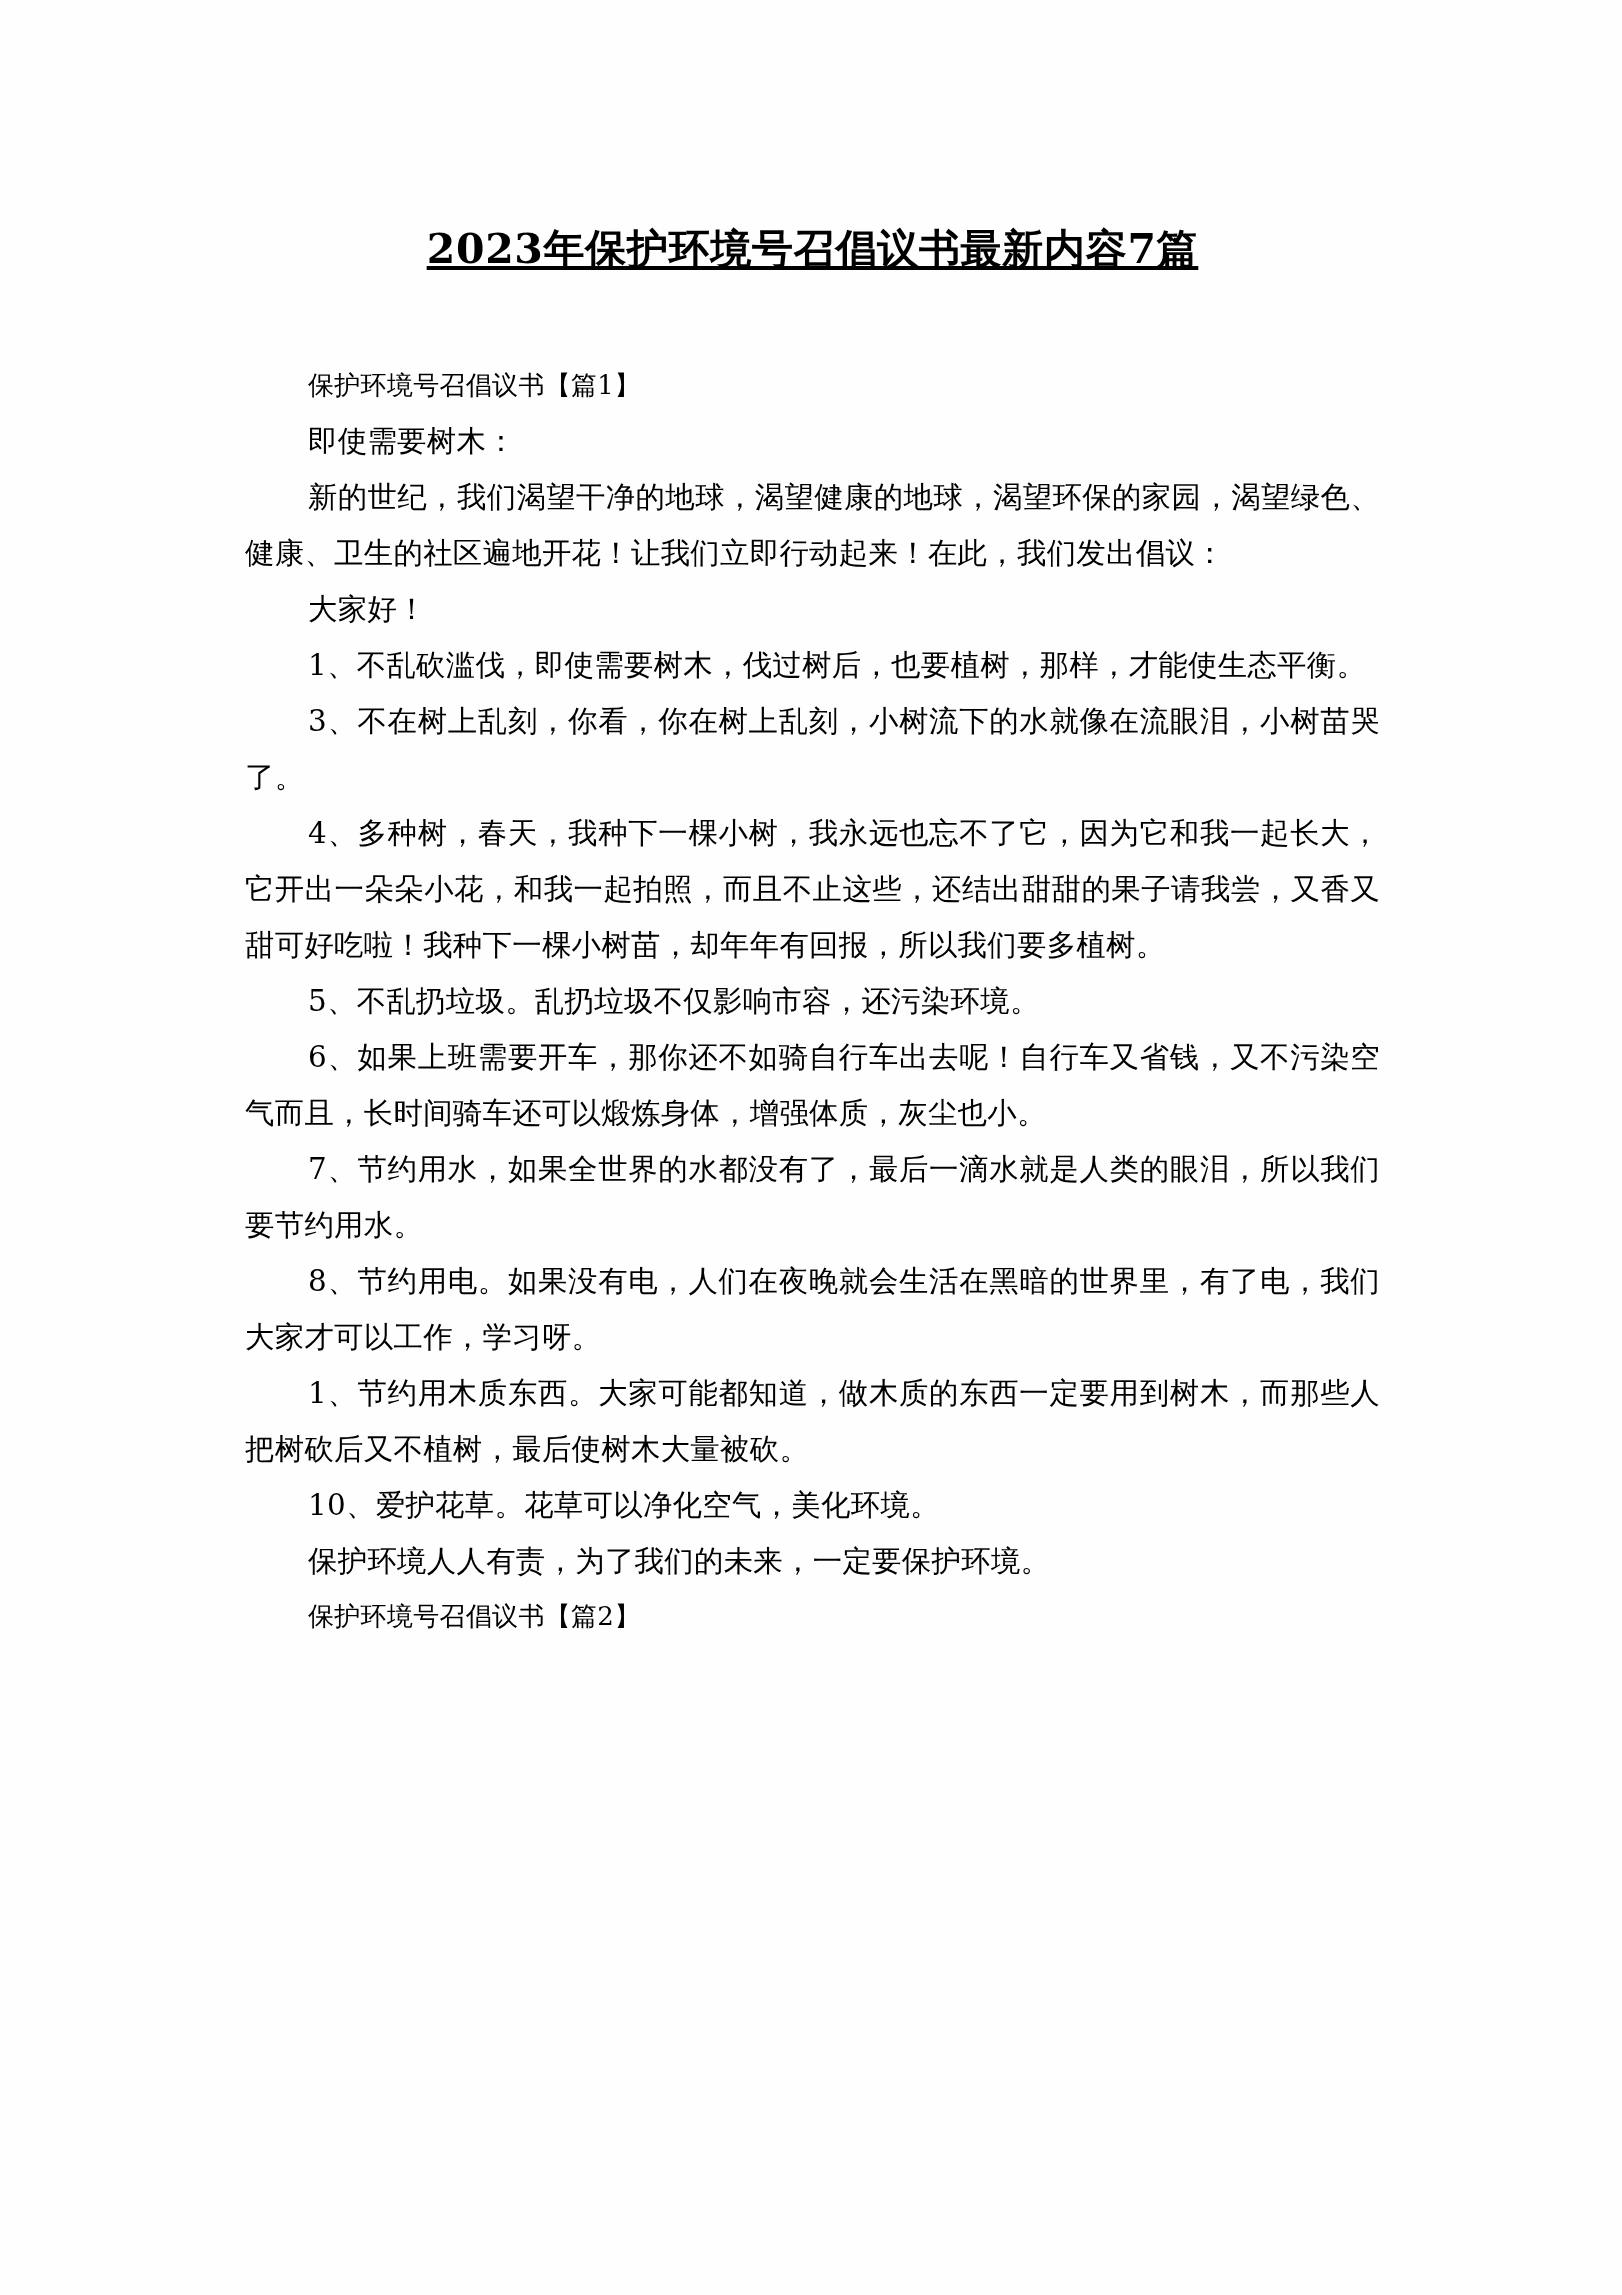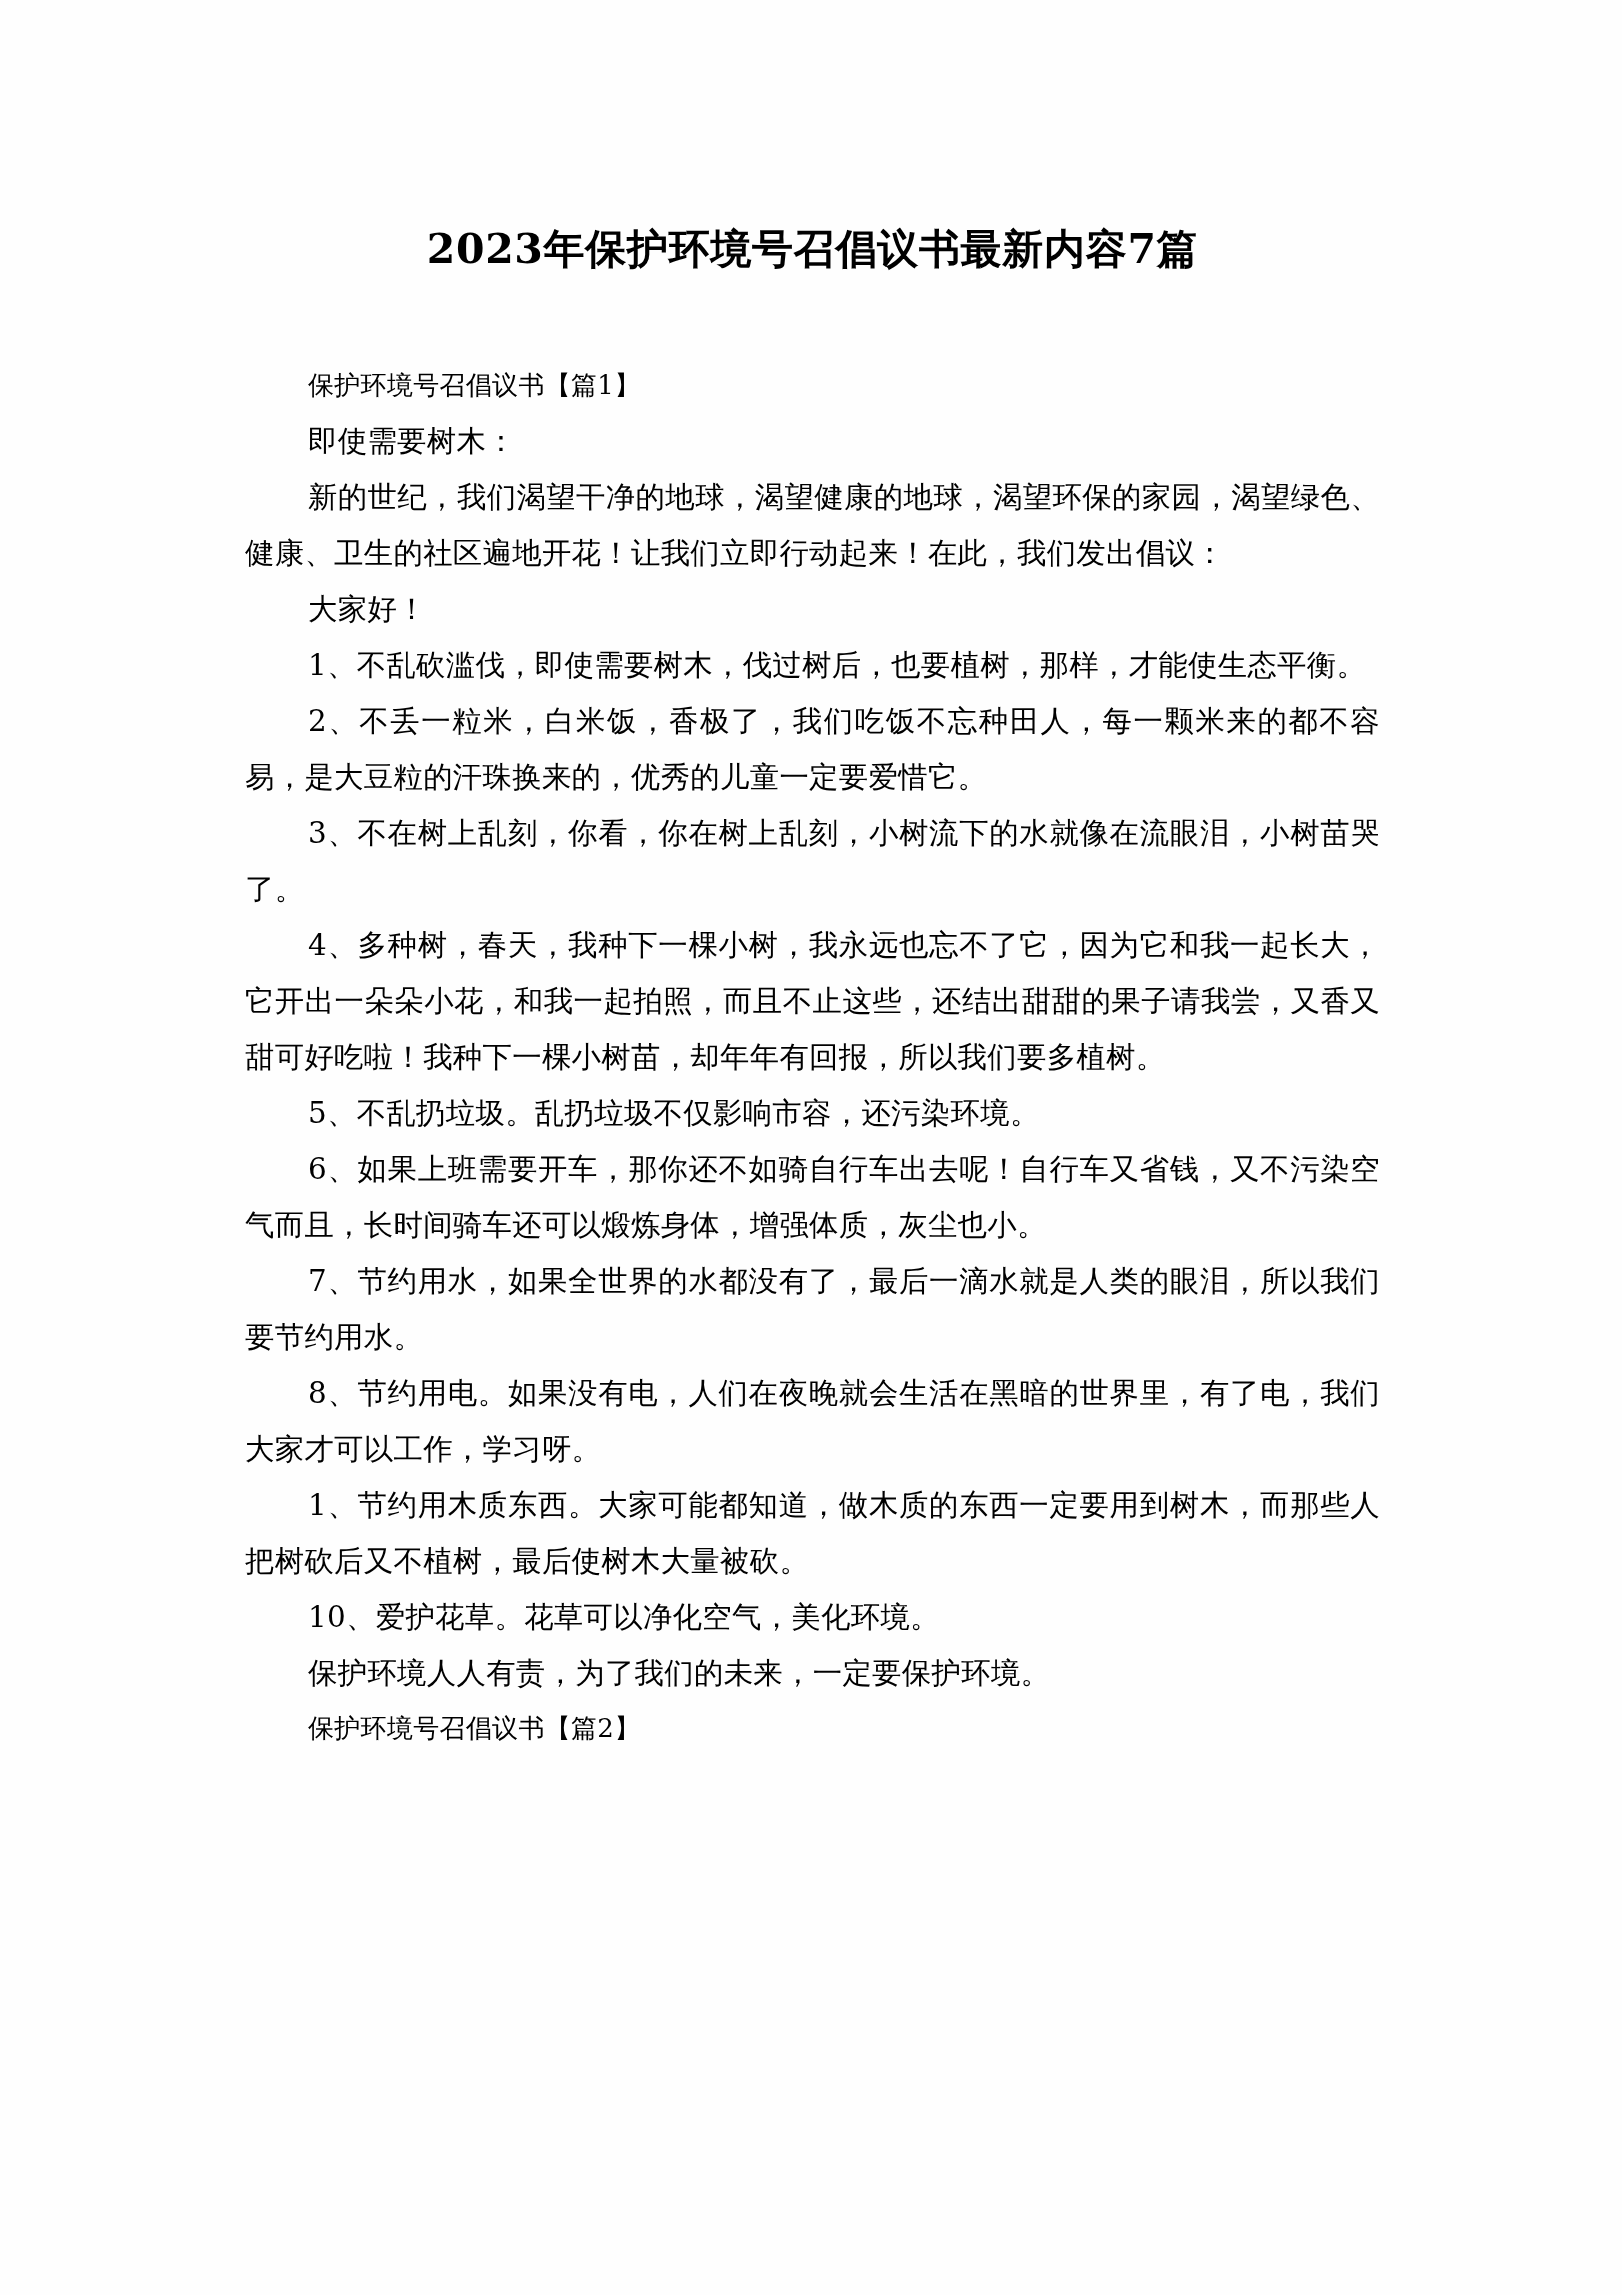--- a/index.html
+++ b/index.html
@@ -34,20 +34,21 @@
     left: 245px;
     top: 196px;
     width: 1135px;
     text-align: center;
     font-size: 41px;
     line-height: 1.28;
     font-weight: 700;
     letter-spacing: 0.7px;
     white-space: nowrap;
     font-family: "DejaVu Serif", "Liberation Serif", serif;
+    text-decoration: underline;
   }
 
   
   .body-col {
     position: absolute;
     left: 245px;
     top: 358px;
     width: 1135px;
   }
 
@@ -97,21 +98,20 @@
     <p class="para section-head">保护环境号召倡议书【篇1】</p>
 
     <p class="para plain-indent">即使需要树木：</p>
 
     <p class="para indent2">新的世纪，我们渴望干净的地球，渴望健康的地球，渴望环保的家园，渴望绿色、健康、卫生的社区遍地开花！让我们立即行动起来！在此，我们发出倡议：</p>
 
     <p class="para plain-indent">大家好！</p>
 
     <p class="para indent2">1、不乱砍滥伐，即使需要树木，伐过树后，也要植树，那样，才能使生态平衡。</p>
 
-    <p class="para indent2">2、不丢一粒米，白米饭，香极了，我们吃饭不忘种田人，每一颗米来的都不容易，是大豆粒的汗珠换来的，优秀的儿童一定要爱惜它。</p>
 
     <p class="para indent2">3、不在树上乱刻，你看，你在树上乱刻，小树流下的水就像在流眼泪，小树苗哭了。</p>
 
     <p class="para indent2">4、多种树，春天，我种下一棵小树，我永远也忘不了它，因为它和我一起长大，它开出一朵朵小花，和我一起拍照，而且不止这些，还结出甜甜的果子请我尝，又香又甜可好吃啦！我种下一棵小树苗，却年年有回报，所以我们要多植树。</p>
 
     <p class="para indent2">5、不乱扔垃圾。乱扔垃圾不仅影响市容，还污染环境。</p>
 
     <p class="para indent2">6、如果上班需要开车，那你还不如骑自行车出去呢！自行车又省钱，又不污染空气而且，长时间骑车还可以煅炼身体，增强体质，灰尘也小。</p>
 
     <p class="para indent2">7、节约用水，如果全世界的水都没有了，最后一滴水就是人类的眼泪，所以我们要节约用水。</p>

